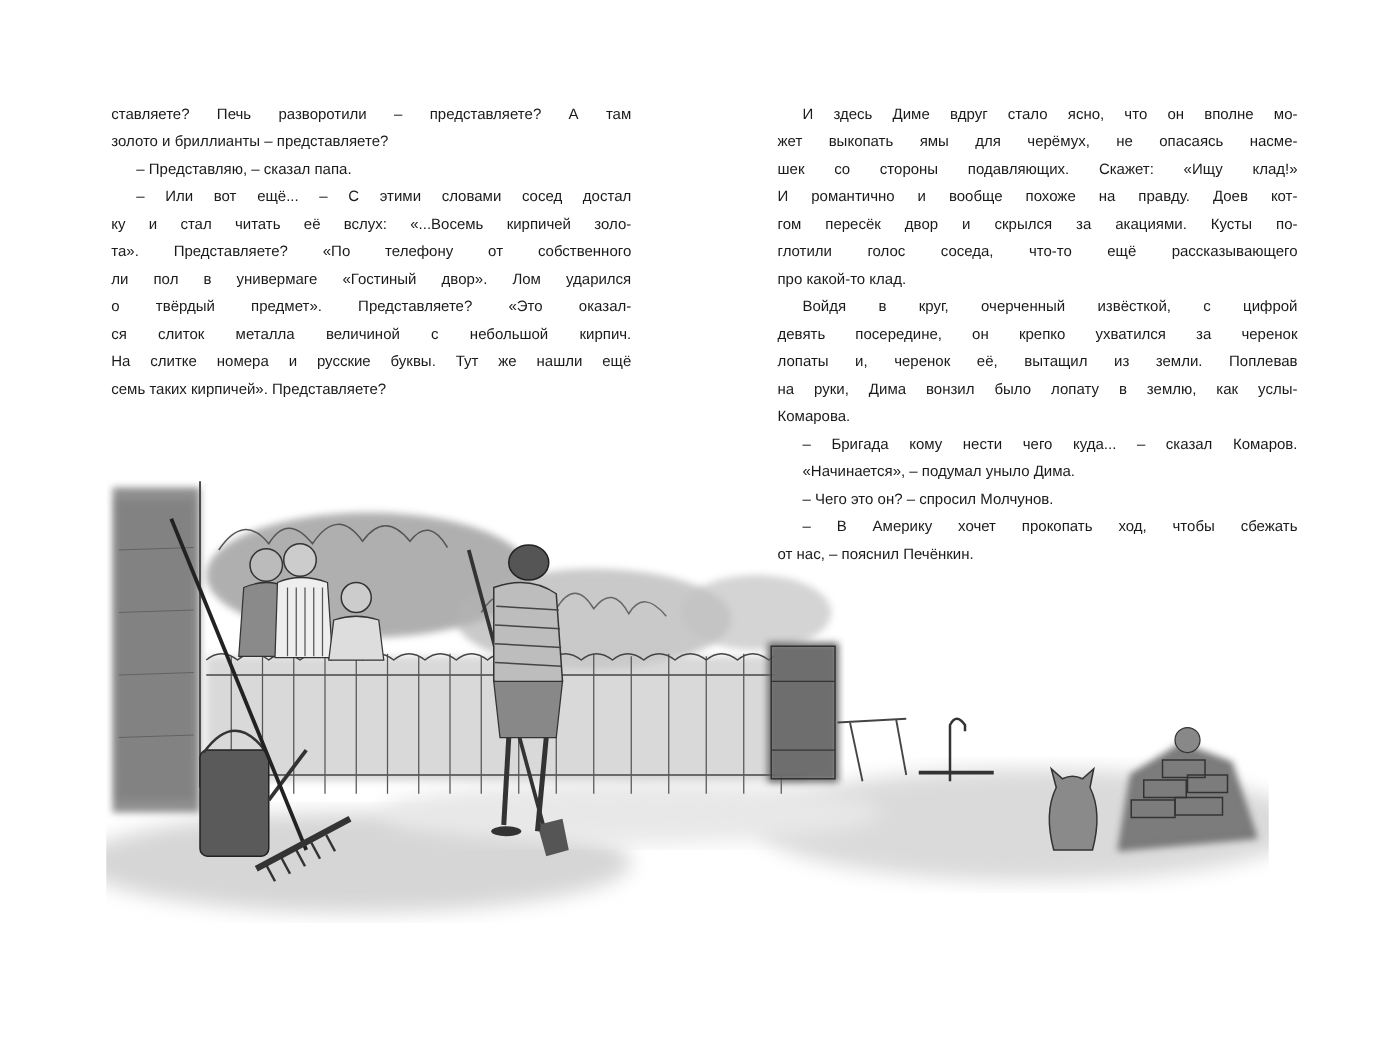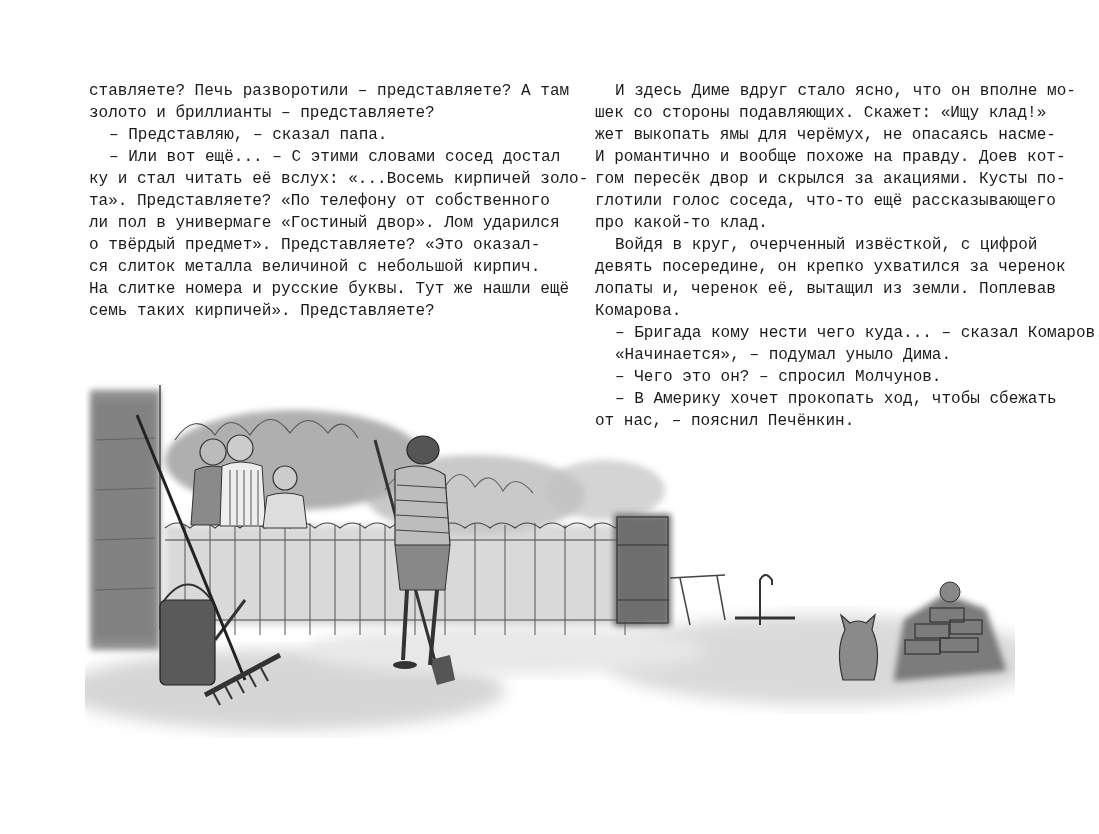--- a/index.html
+++ b/index.html
@@ -1,19 +1,19 @@
 <!DOCTYPE html>
 <html><head>
 <meta charset="utf-8">
 <style>
   html,body{margin:0;padding:0;background:#ffffff;}
   body{width:1099px;height:834px;position:relative;overflow:hidden;font-family:"Liberation Sans",sans-serif;color:#1a1a1a;}
-  .col{position:absolute;top:80px;width:416px;font-size:16px;line-height:22px;font-family:Liberation Mono, monospace;}
+  .col{position:absolute;top:80px;width:416px;font-size:12px;line-height:22px;}
   .col-left{left:89px;}
-  .col-right{left:595px;}
+  .col-right{left:622px;}
   .line{display:block;white-space:nowrap;text-align:justify;text-align-last:justify;height:22px;}
   .line.last{text-align-last:left;}
   .line.indent{text-indent:20px;}
   .illustration{position:absolute;left:85px;top:380px;width:930px;height:360px;}
 </style>
 </head>
 <body>
 
 <div class="col col-left" id="leftcol">
     <span class="line">ставляете? Печь разворотили – представляете? А там</span>
@@ -23,29 +23,30 @@
     <span class="line">ку и стал читать её вслух: «...Восемь кирпичей золо-</span>
     <span class="line">та». Представляете? «По телефону от собственного</span>
     <span class="line">ли пол в универмаге «Гостиный двор». Лом ударился</span>
     <span class="line">о твёрдый предмет». Представляете? «Это оказал-</span>
     <span class="line">ся слиток металла величиной с небольшой кирпич.</span>
     <span class="line">На слитке номера и русские буквы. Тут же нашли ещё</span>
     <span class="line last">семь таких кирпичей». Представляете?</span>
   </div>
 <div class="col col-right" id="rightcol">
     <span class="line indent">И здесь Диме вдруг стало ясно, что он вполне мо-</span>
+    <span class="line">жет выкопать ямы для черёмух, не опасаясь насме-</span>
     <span class="line">шек со стороны подавляющих. Скажет: «Ищу клад!»</span>
-    <span class="line">жет выкопать ямы для черёмух, не опасаясь насме-</span>
     <span class="line">И романтично и вообще похоже на правду. Доев кот-</span>
     <span class="line">гом пересёк двор и скрылся за акациями. Кусты по-</span>
     <span class="line">глотили голос соседа, что-то ещё рассказывающего</span>
     <span class="line last">про какой-то клад.</span>
     <span class="line indent">Войдя в круг, очерченный извёсткой, с цифрой</span>
     <span class="line">девять посередине, он крепко ухватился за черенок</span>
     <span class="line">лопаты и, черенок её, вытащил из земли. Поплевав</span>
+    <span class="line">на руки, Дима вонзил было лопату в землю, как услы-</span>
     <span class="line last">Комарова.</span>
     <span class="line indent">– Бригада кому нести чего куда... – сказал Комаров.</span>
     <span class="line indent last">«Начинается», – подумал уныло Дима.</span>
     <span class="line indent last">– Чего это он? – спросил Молчунов.</span>
     <span class="line indent">– В Америку хочет прокопать ход, чтобы сбежать</span>
     <span class="line last">от нас, – пояснил Печёнкин.</span>
   </div>
 
 <svg class="illustration" viewBox="0 0 930 360" xmlns="http://www.w3.org/2000/svg">
   <defs>

